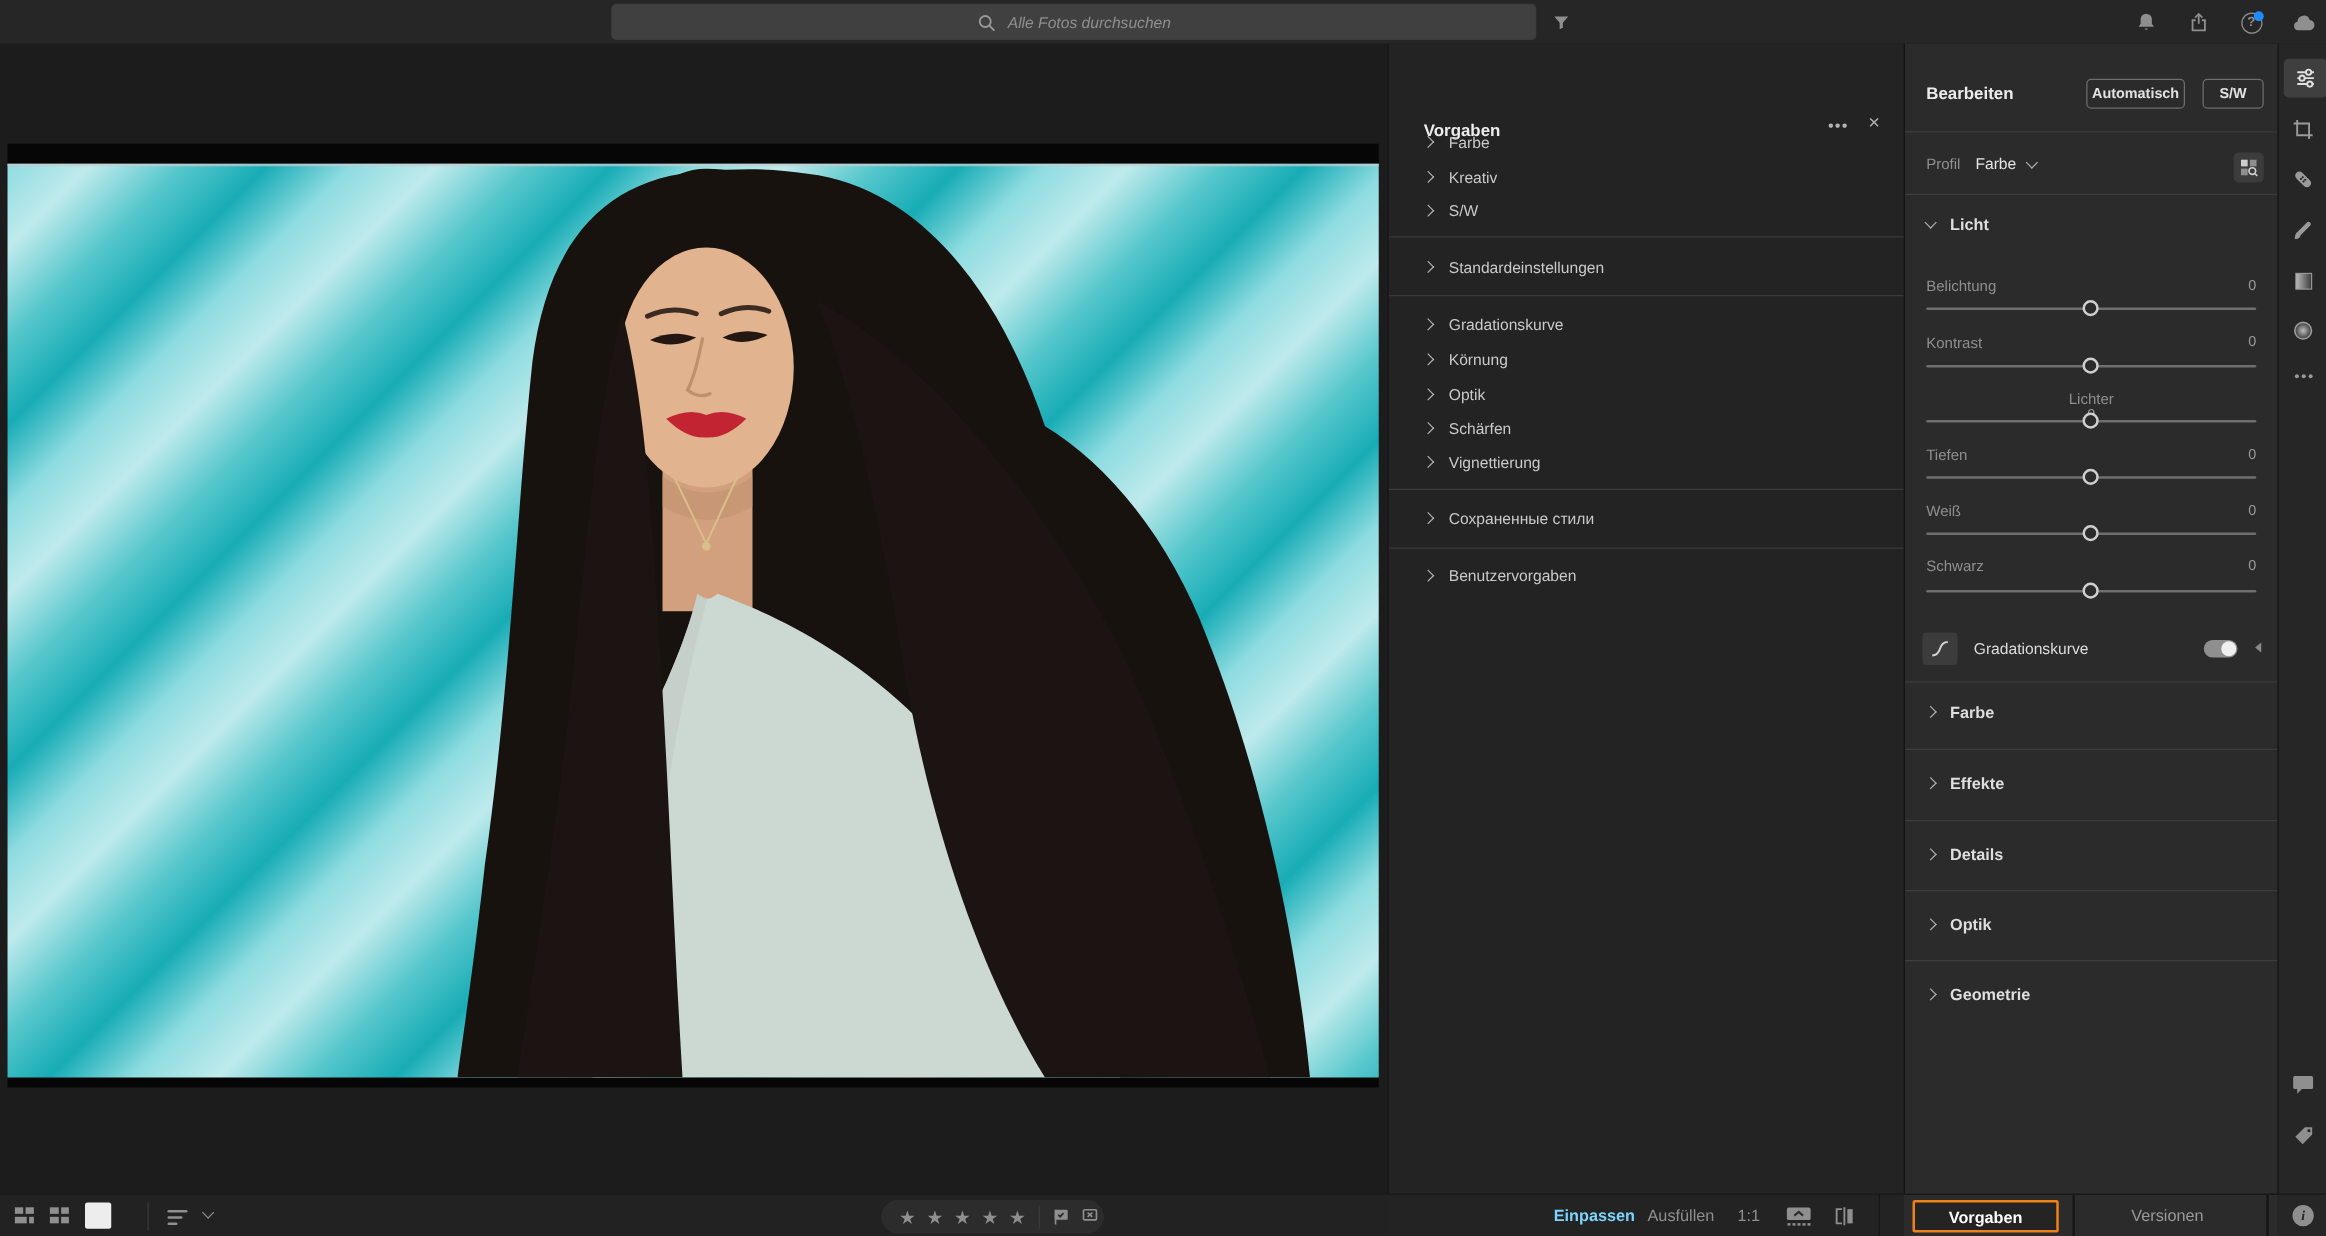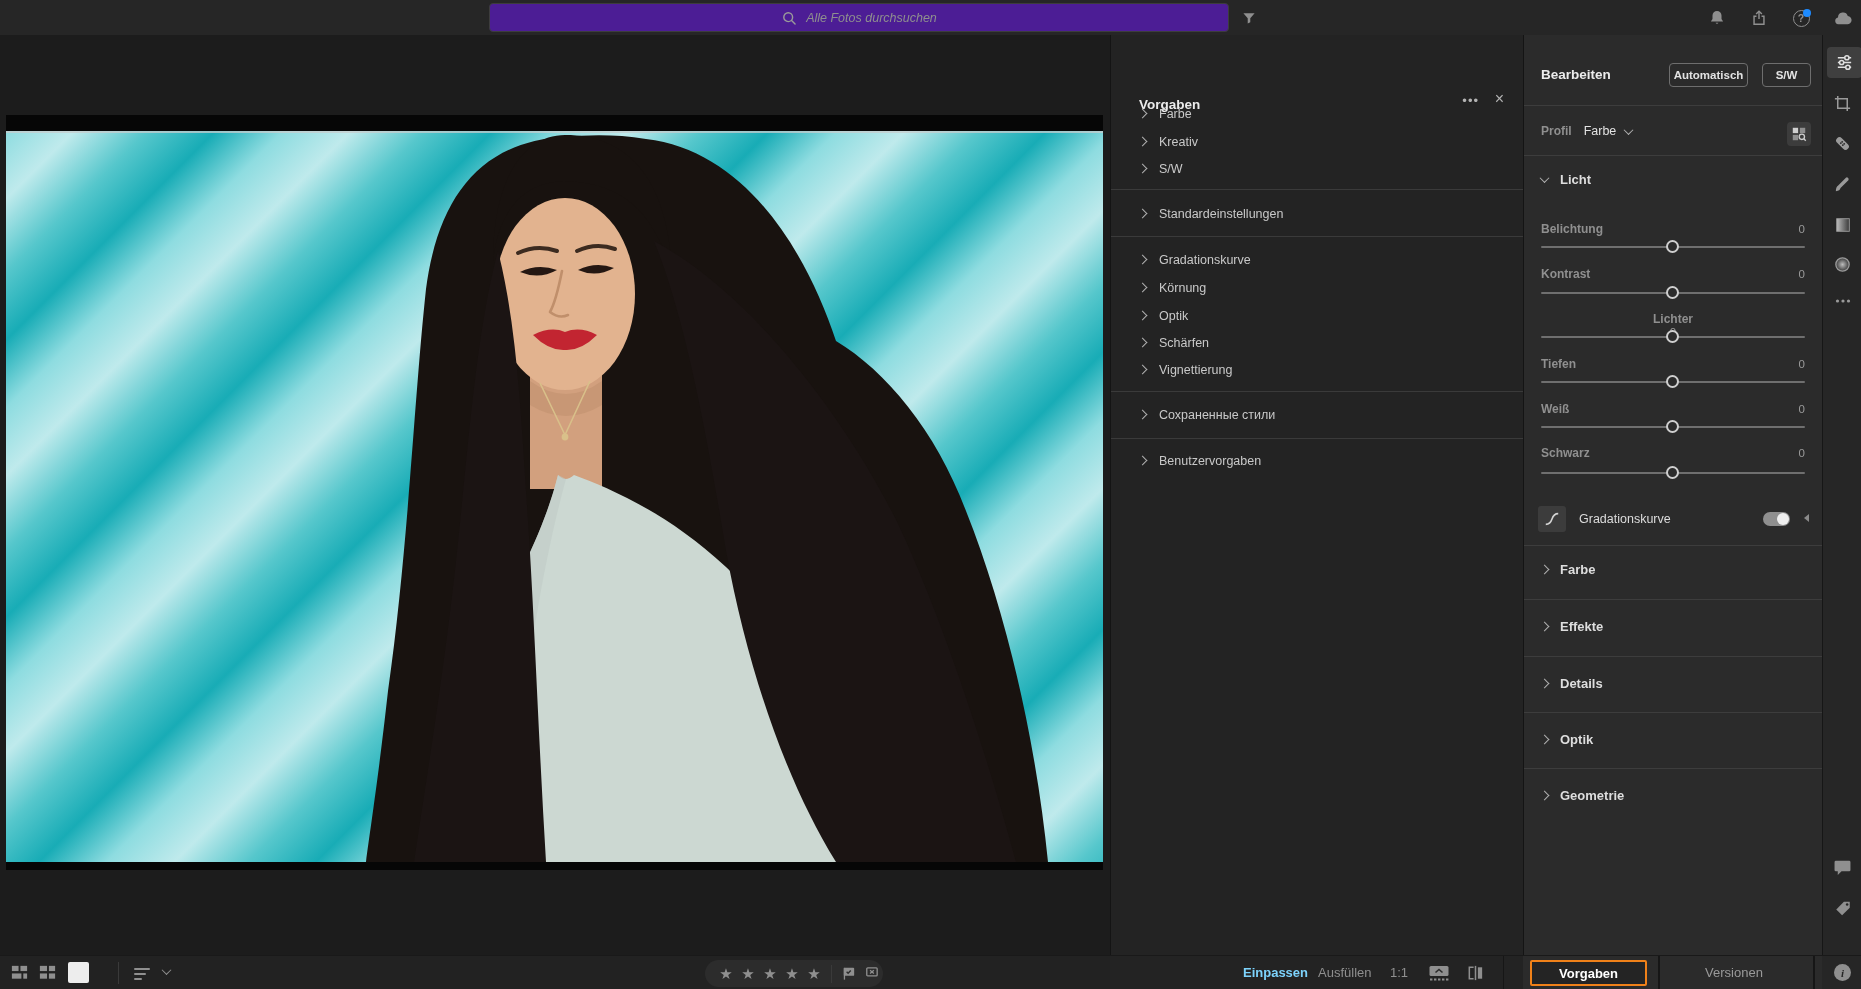--- a/index.html
+++ b/index.html
@@ -3,21 +3,21 @@
 <meta charset="utf-8">
 <style>
   * { margin:0; padding:0; box-sizing:border-box; }
   html,body { background:#111; }
   body { font-family:"Liberation Sans", sans-serif; }
   .app { position:relative; width:1861px; height:989px; background:#1c1c1c; overflow:hidden;
          color:#c9c9c9; font-size:13px; }
 
   
   .topbar { position:absolute; left:0; top:0; width:1861px; height:35px; background:#262626; }
-  .searchbox { position:absolute; left:489px; top:3px; width:740px; height:29px; background:#4c1d95;
+  .searchbox { position:absolute; left:489px; top:3px; width:740px; height:29px; background:#404040;
                border:1px solid #3d3d3d; border-radius:4px; display:flex; align-items:center;
                justify-content:center; gap:9px; cursor:text; }
   .searchbox .ph { font-style:italic; font-size:12.5px; color:#8f8f8f; }
   .icon-btn { position:absolute; width:22px; height:22px; display:flex; align-items:center; justify-content:center; }
   .blue-dot { position:absolute; right:-2px; top:-2px; width:8px; height:8px; border-radius:50%; }
   .help-circle { width:17px; height:17px; border:1.6px solid #8f8f8f; border-radius:50%;
                  display:flex; align-items:center; justify-content:center; font-size:10.5px;
                  font-weight:bold; color:#8f8f8f; position:relative; }
 
   
@@ -45,21 +45,21 @@
 
   
   .editp { position:absolute; left:1523px; top:35px; width:299px; height:920px; background:#2b2b2b;
            border-left:1px solid #141414; }
   .editp .hdr { position:absolute; left:17px; top:32px; font-size:13.5px; font-weight:bold; color:#ececec; }
   .e-btn { position:absolute; top:28px; height:24px; border:1.5px solid #6e6e6e; border-radius:4px;
            color:#e2e2e2; font-size:11.5px; font-weight:bold; display:flex; align-items:center;
            justify-content:center; cursor:pointer; background:transparent; }
   .e-div { position:absolute; left:0; width:100%; height:1px; background:#3d3d3d; }
   .lblrow { position:absolute; left:17px; right:17px; display:flex; justify-content:space-between; align-items:center; }
-  .dim { color:#8f8f8f;font-weight:bold; }
+  .dim { color:#8f8f8f; }
   .val { color:#9a9a9a; font-size:11.5px; }
   .track { position:absolute; left:17px; right:17px; height:2px; background:#6f6f6f; border-radius:1px; cursor:pointer; }
   .thumb { position:absolute; left:calc(50% - 7px); top:-6px; width:13px; height:13px; border:2px solid #cfcfcf;
            border-radius:50%; background:#2b2b2b; }
   .sec-hdr { position:absolute; left:17px; display:flex; align-items:center; gap:12px;
              font-size:13px; font-weight:bold; color:#dedede; cursor:pointer; }
   .curve-box { position:absolute; left:14px; width:28px; height:26px; background:#3c3c3c; border-radius:3px;
                display:flex; align-items:center; justify-content:center; cursor:pointer; }
   .toggle { position:absolute; width:27px; height:14px; border-radius:7px; background:#8f8f8f; cursor:pointer; }
   .toggle .knob { position:absolute; right:1px; top:1px; width:12px; height:12px; border-radius:50%; background:#efefef; }

